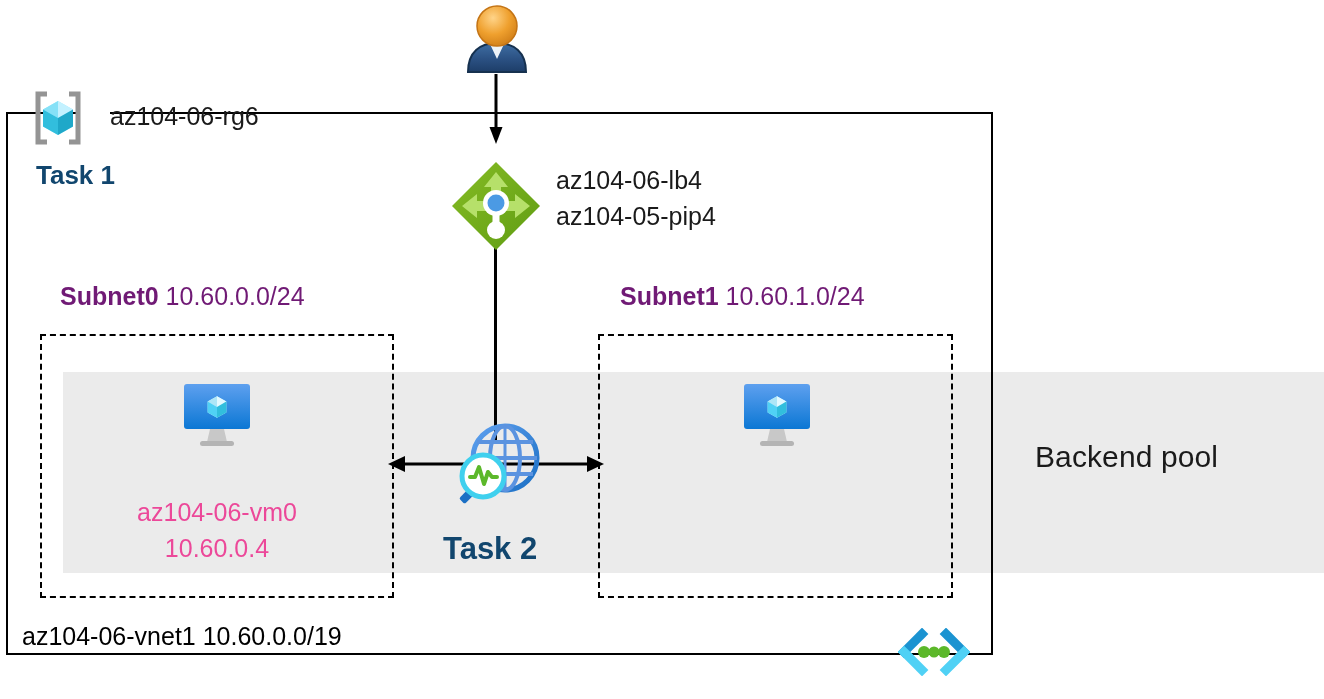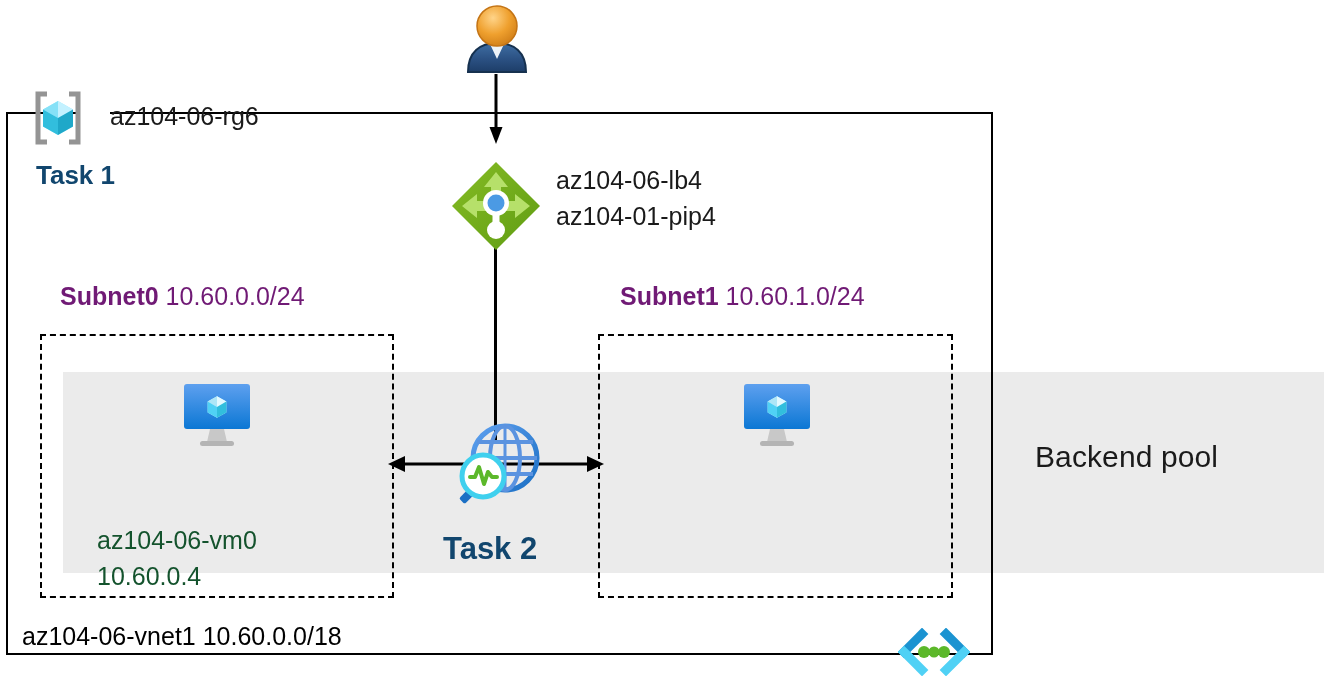--- a/index.html
+++ b/index.html
@@ -96,22 +96,22 @@
   .subnet-title span { font-weight: normal; }
   .subnet0-title { left: 60px;  top: 282px; }
   .subnet1-title { left: 620px; top: 282px; }
 
   
   .vm-icon { width: 74px; height: 66px; }
   .vm0-icon { left: 180px; top: 382px; }
   .vm1-icon { left: 740px; top: 382px; }
 
   .vm-name, .vm-ip {
-    font-size: 25px; color: #14532d;
-    text-align: left; white-space: nowrap; margin-top: 28px;
+    font-size: 25px; color: #ec4899;
+    text-align: center; white-space: nowrap;
   }
   .vm0-name { left: 97px;  top: 498px; width: 240px; }
   .vm0-ip   { left: 97px;  top: 534px; width: 240px; }
   .vm1-name { left: 657px; top: 498px; width: 240px; }
   .vm1-ip   { left: 657px; top: 534px; width: 240px; }
 
   
   .nw-icon { left: 455px; top: 418px; width: 90px; height: 92px; z-index: 6; }
   .nw-arrows { left: 388px; top: 450px; width: 216px; height: 28px; z-index: 5; }
   .task2-label {
@@ -205,21 +205,21 @@
         <polygon points="14,48 29,36 29,43 42,43 42,53 29,53 29,60"></polygon>
         <polygon points="82,48 67,36 67,43 54,43 54,53 67,53 67,60"></polygon>
       </g>
       <circle cx="48" cy="45" r="13" fill="#ffffff"></circle>
       <circle cx="48" cy="45" r="8.5" fill="#4b9ae4"></circle>
       <rect x="44.5" y="56" width="7" height="14" fill="#ffffff"></rect>
       <circle cx="48" cy="72" r="9" fill="#ffffff"></circle>
     </svg>
   </div>
   <div class="abs lb-label-1">az104-06-lb4</div>
-  <div class="abs lb-label-2">az104-01-pip4</div>
+  <div class="abs lb-label-2">az104-05-pip4</div>
 
   <div class="abs subnet-box subnet0-box"></div>
   <div class="abs subnet-title subnet0-title">
     <b>Subnet0</b>
     <span>10.60.0.0/24</span>
   </div>
   <div class="abs vm-icon vm0-icon">
     <svg viewBox="0 0 74 66" width="74" height="66">
       <defs>
         <linearGradient id="vmG" x1="0" y1="0" x2="0" y2="1">
@@ -288,21 +288,21 @@
       </g>
       <g transform="translate(28,62) rotate(45)">
         <rect x="-4" y="12" width="8" height="18" rx="2" fill="#1b6fc4"></rect>
       </g>
       <circle cx="28" cy="58" r="21" fill="#ffffff" stroke="#3fd0ee" stroke-width="5"></circle>
       <polyline points="15,59 20,59 24,49 29,66 33,54 37,59 42,59" fill="none" stroke="#5cb82a" stroke-width="4" stroke-linecap="round" stroke-linejoin="round"></polyline>
     </svg>
   </div>
   <div class="abs task2-label">Task 2</div>
 
-  <div class="abs vnet-label">az104-06-vnet1 10.60.0.0/18</div>
+  <div class="abs vnet-label">az104-06-vnet1 10.60.0.0/19</div>
   <div class="abs vnet-glyph">
     <svg viewBox="0 0 72 48" width="72" height="48">
       <g fill="none" stroke-width="9" stroke-linecap="square">
         <path d="M24 6 L6 24" stroke="#1b93d1"></path>
         <path d="M6 24 L24 42" stroke="#50d1f5"></path>
         <path d="M48 6 L66 24" stroke="#1b93d1"></path>
         <path d="M66 24 L48 42" stroke="#50d1f5"></path>
       </g>
       <circle cx="26" cy="24" r="6" fill="#5cb82a"></circle>
       <circle cx="36" cy="24" r="5.5" fill="#5cb82a"></circle>

